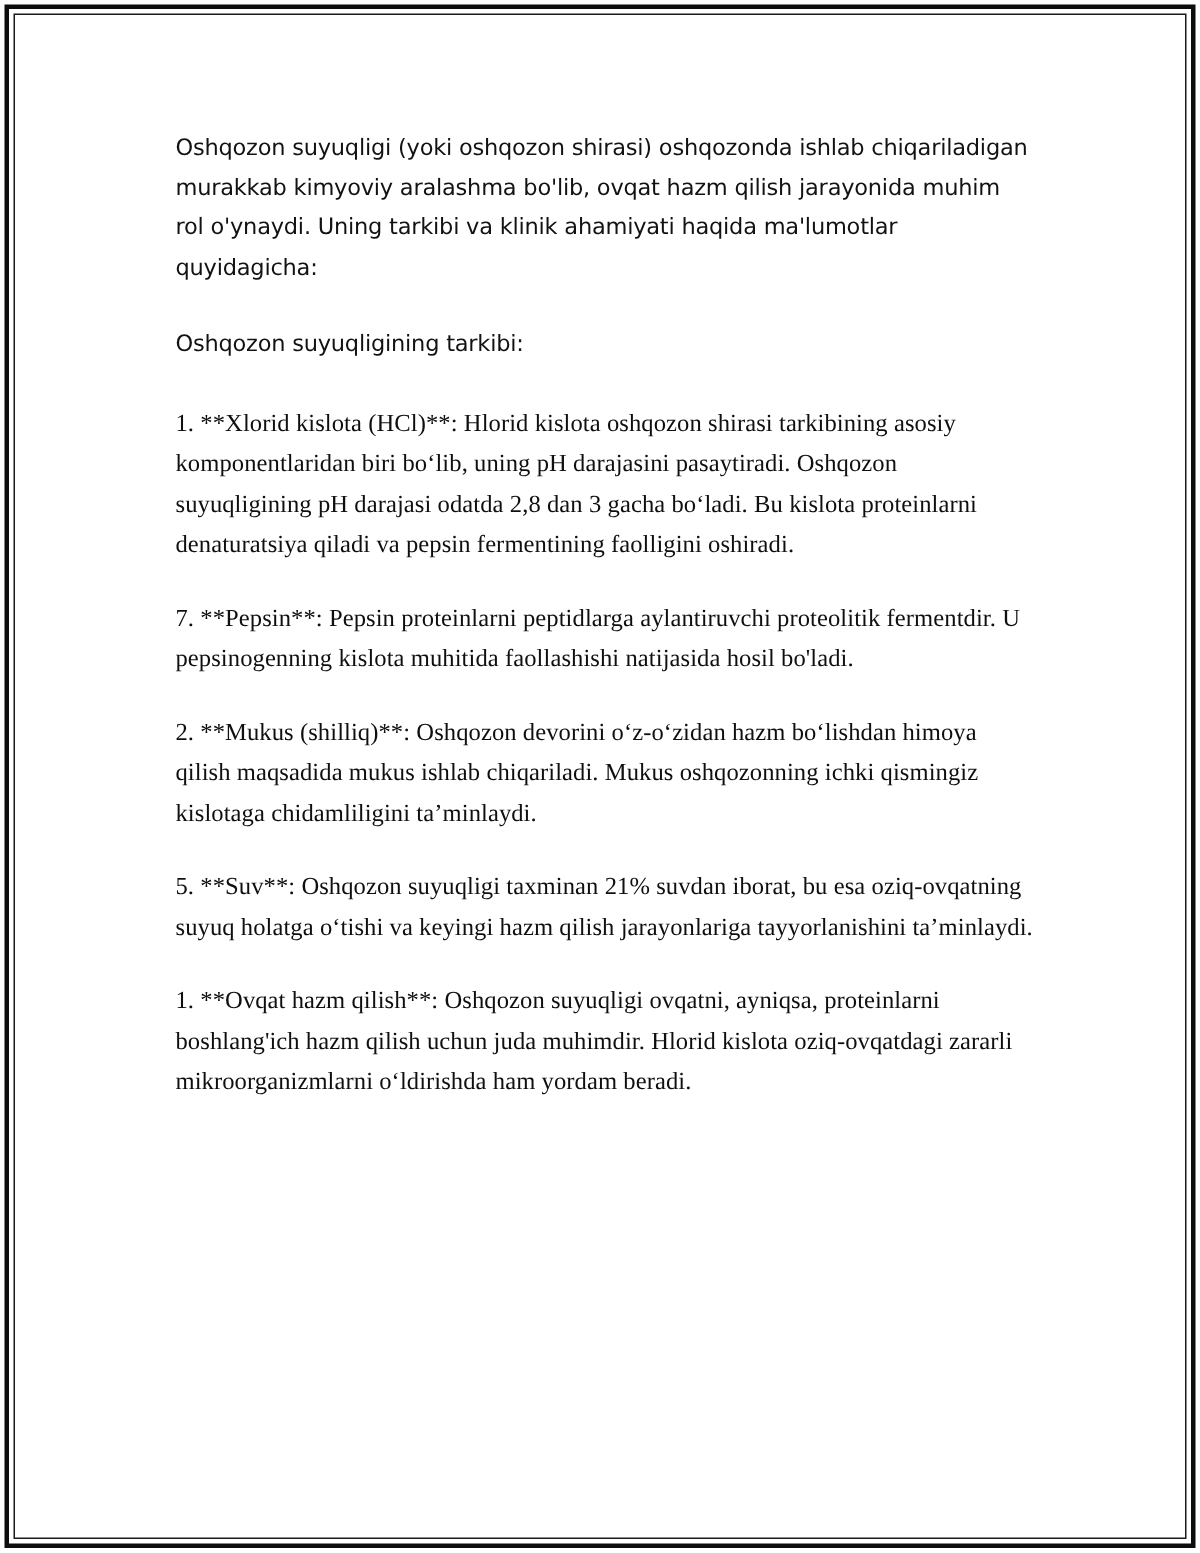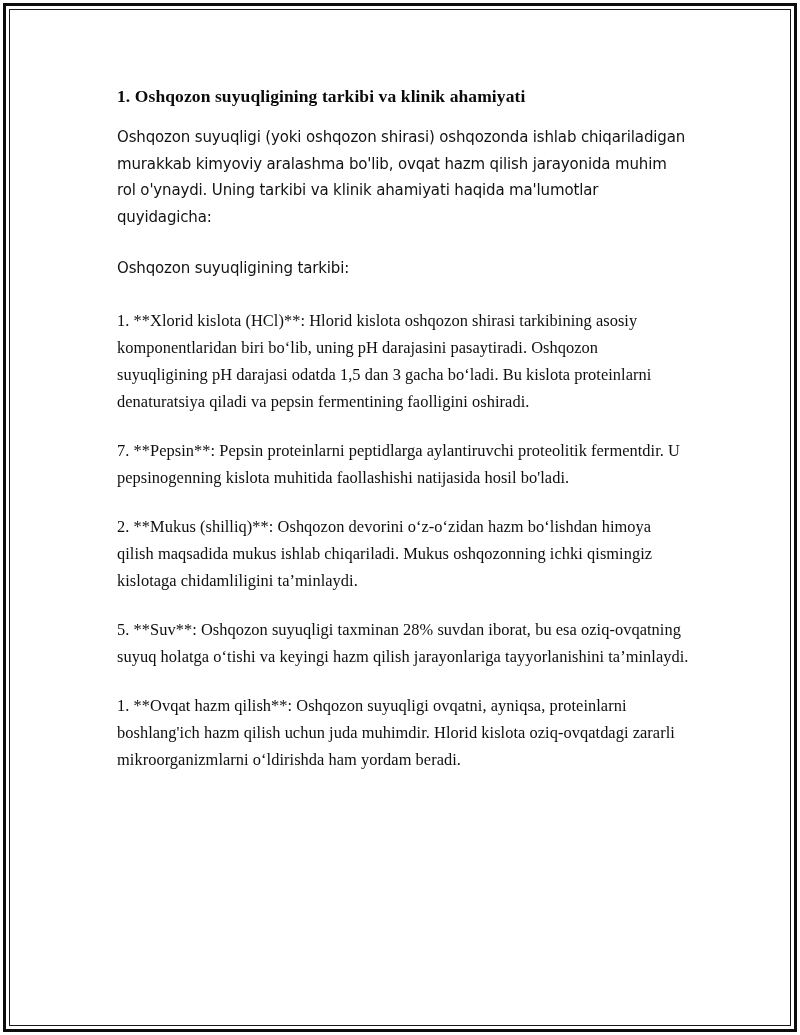--- a/index.html
+++ b/index.html
@@ -106,33 +106,32 @@
 <body>
 
 <div class="page">
 
   <div class="frame-outer"></div>
   <div class="frame-inner"></div>
 
   <div class="sheet">
     <div class="content">
 
-      <h1 class="doc-heading">1. Oshqozon suyuqligining tarkibi va klinik ahamiyati</h1>
 
       <p class="para-sans">Oshqozon suyuqligi (yoki oshqozon shirasi) oshqozonda ishlab chiqariladigan murakkab kimyoviy aralashma bo'lib, ovqat hazm qilish jarayonida muhim rol o'ynaydi. Uning tarkibi va klinik ahamiyati haqida ma'lumotlar quyidagicha:</p>
 
       <p class="para-sans">Oshqozon suyuqligining tarkibi:</p>
 
-      <p class="para-serif">1. **Xlorid kislota (HCl)**: Hlorid kislota oshqozon shirasi tarkibining asosiy komponentlaridan biri bo‘lib, uning pH darajasini pasaytiradi. Oshqozon suyuqligining pH darajasi odatda 1,5 dan 3 gacha bo‘ladi. Bu kislota proteinlarni denaturatsiya qiladi va pepsin fermentining faolligini oshiradi.</p>
+      <p class="para-serif">1. **Xlorid kislota (HCl)**: Hlorid kislota oshqozon shirasi tarkibining asosiy komponentlaridan biri bo‘lib, uning pH darajasini pasaytiradi. Oshqozon suyuqligining pH darajasi odatda 2,8 dan 3 gacha bo‘ladi. Bu kislota proteinlarni denaturatsiya qiladi va pepsin fermentining faolligini oshiradi.</p>
 
       <p class="para-serif">7. **Pepsin**: Pepsin proteinlarni peptidlarga aylantiruvchi proteolitik fermentdir. U pepsinogenning kislota muhitida faollashishi natijasida hosil bo'ladi.</p>
 
       <p class="para-serif">2. **Mukus (shilliq)**: Oshqozon devorini o‘z-o‘zidan hazm bo‘lishdan himoya qilish maqsadida mukus ishlab chiqariladi. Mukus oshqozonning ichki qismingiz kislotaga chidamliligini ta’minlaydi.</p>
 
 
-      <p class="para-serif">5. **Suv**: Oshqozon suyuqligi taxminan 28% suvdan iborat, bu esa oziq-ovqatning suyuq holatga o‘tishi va keyingi hazm qilish jarayonlariga tayyorlanishini ta’minlaydi.</p>
+      <p class="para-serif">5. **Suv**: Oshqozon suyuqligi taxminan 21% suvdan iborat, bu esa oziq-ovqatning suyuq holatga o‘tishi va keyingi hazm qilish jarayonlariga tayyorlanishini ta’minlaydi.</p>
 
 
       <p class="para-serif">1. **Ovqat hazm qilish**: Oshqozon suyuqligi ovqatni, ayniqsa, proteinlarni boshlang'ich hazm qilish uchun juda muhimdir. Hlorid kislota oziq-ovqatdagi zararli mikroorganizmlarni o‘ldirishda ham yordam beradi.</p>
 
     </div>
   </div>
 </div>
 
 </body></html>

